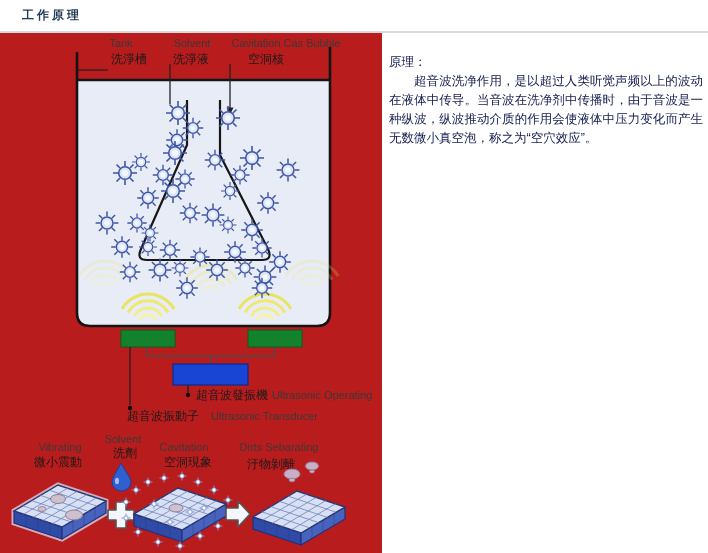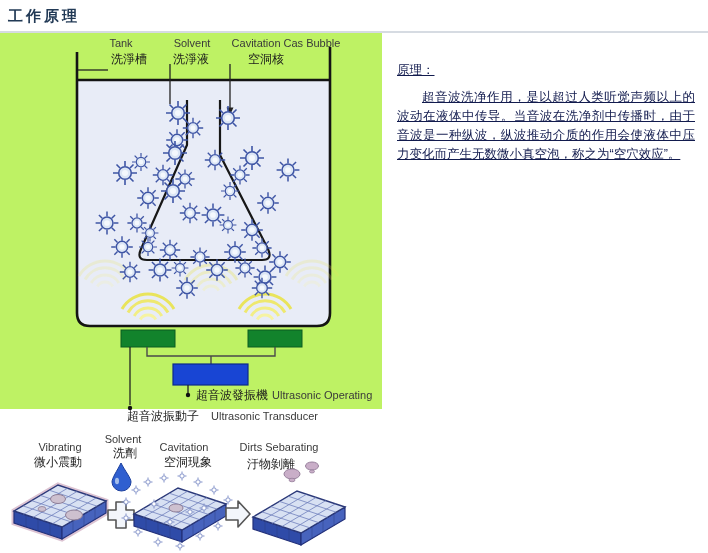--- a/index.html
+++ b/index.html
@@ -1,25 +1,25 @@
 <!DOCTYPE html>
 <html><head>
 <meta charset="utf-8">
 <style>
   html,body{margin:0;padding:0;background:#fff;}
   .page{position:relative;width:708px;height:553px;background:#ffffff;overflow:hidden;
         font-family:"Liberation Sans","DejaVu Sans",sans-serif;}
-  .page-title{position:absolute;left:8px;top:7px;font-size:15px;font-weight:bold;
+  .page-title{position:absolute;left:22px;top:7px;font-size:12px;font-weight:bold;
         color:#223a56;letter-spacing:3px;}
   .title-rule{position:absolute;left:0;top:31px;width:708px;height:0;
         border-top:2px solid #d6dbe2;}
-  .diagram-wrap{position:absolute;left:0;top:33px;width:382px;height:376px;background:#bef264;}
+  .diagram-wrap{position:absolute;left:0;top:33px;width:382px;height:520px;background:#b91c1c;}
   .article{position:absolute;left:389px;top:53px;width:314px;color:#121b4e;
         font-size:12.5px;line-height:19px;text-align:justify;}
-  .article p{margin:8px;text-indent:2em;text-decoration:underline;}
+  .article p{margin:0;text-indent:2em;}
   .article .heading{text-indent:0;}
   svg text{font-family:"Liberation Sans","DejaVu Sans",sans-serif;}
   .lab-en{font-size:11px;fill:#3a3a3a;}
   .lab-zh{font-size:12px;fill:#1b1b1b;}
 </style>
 </head>
 <body>
 
 <div class="page">
 

